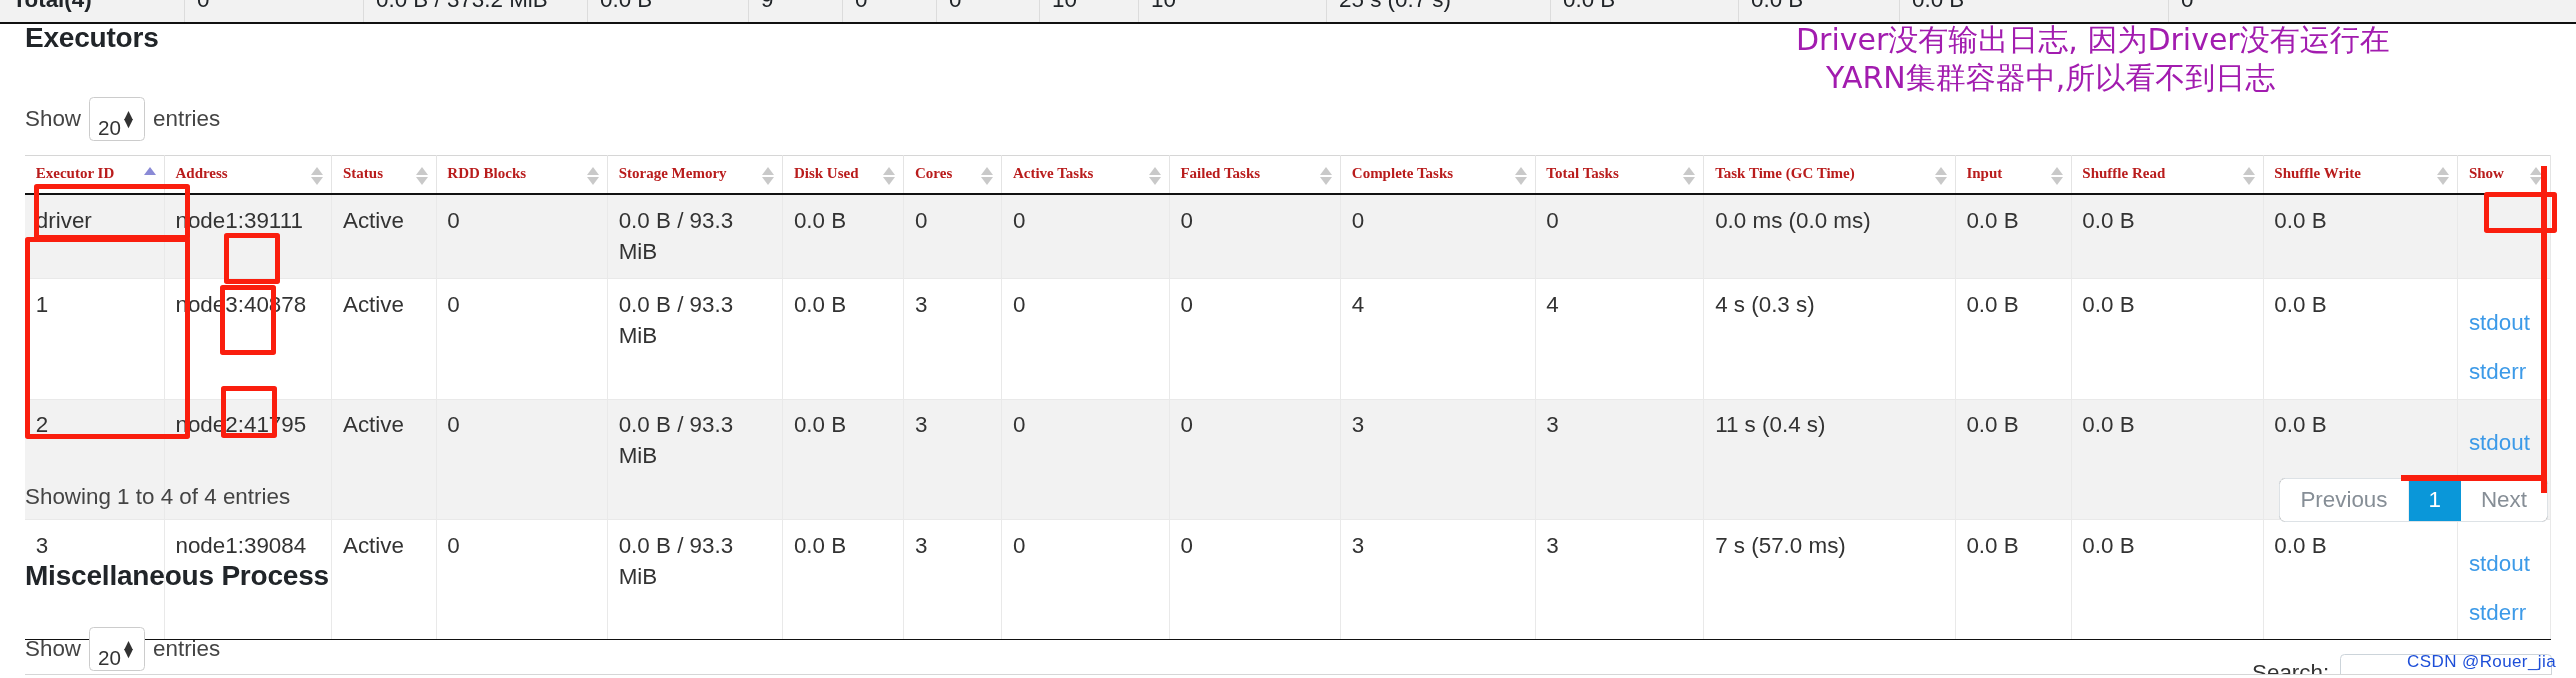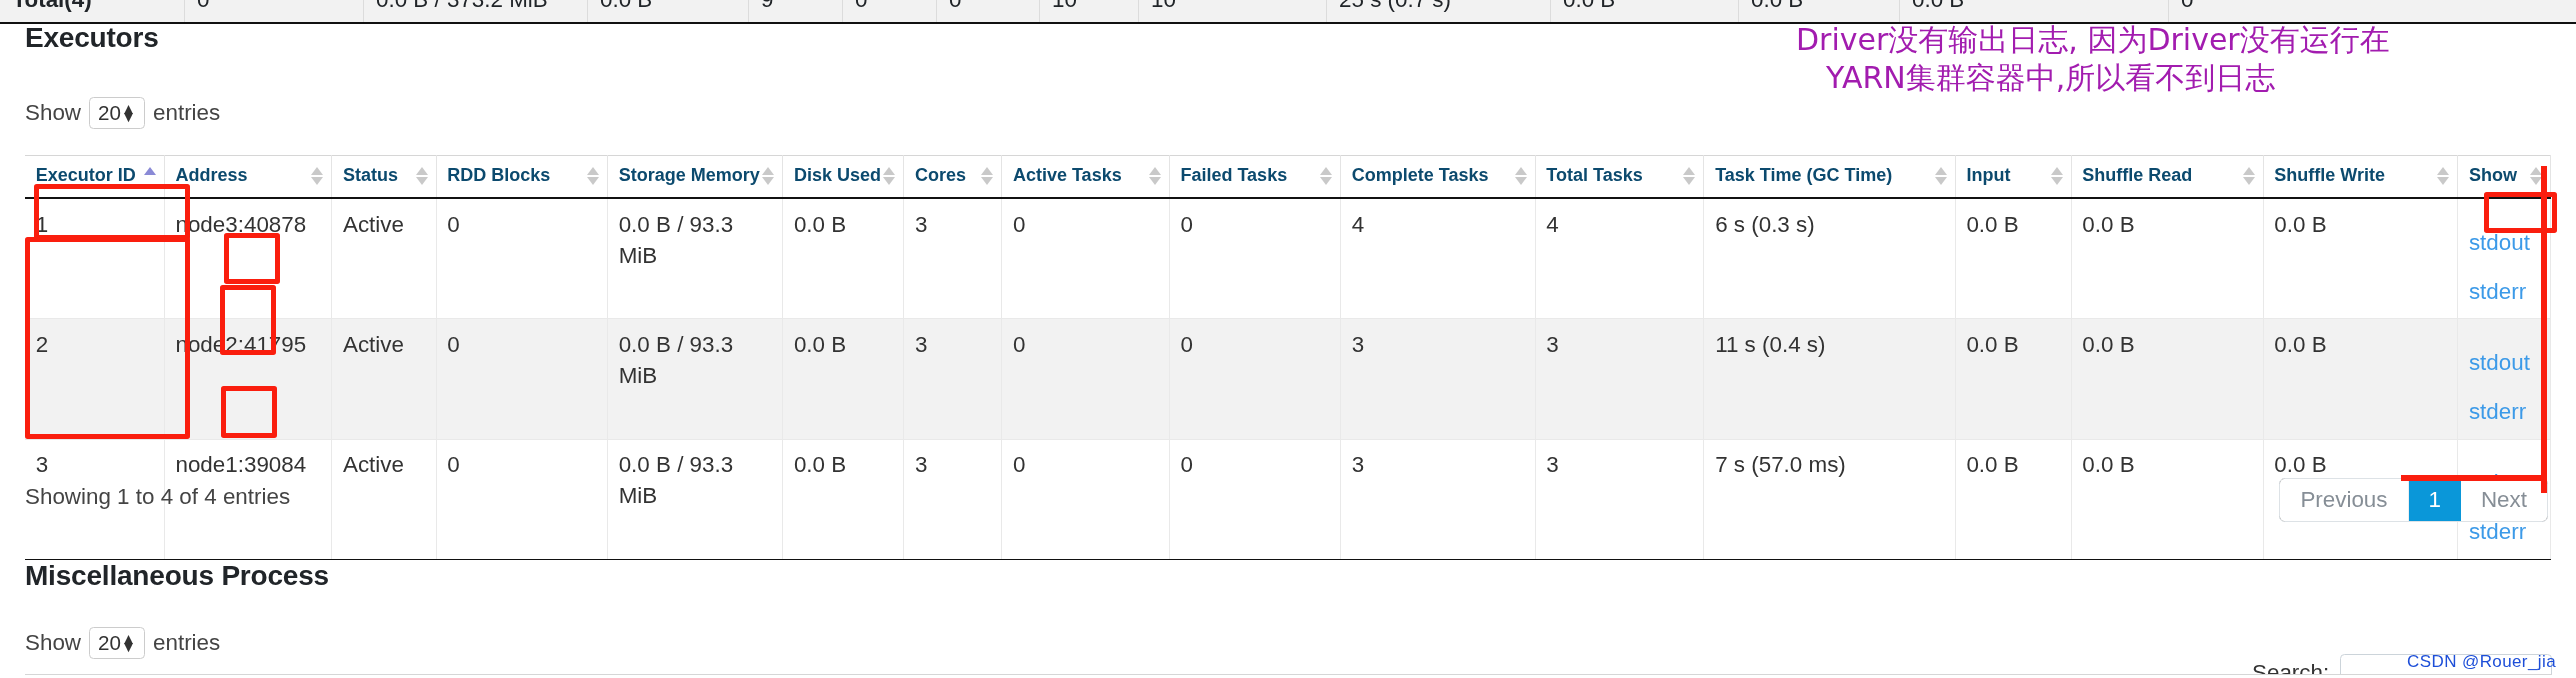--- a/index.html
+++ b/index.html
@@ -63,24 +63,24 @@
     font-size: 22.4px;
     color: #444;
   }
   #exec-length { left: 25px; top: 97px; }
   #misc-length { left: 25px; top: 627px; }
   .length-ctl .sel {
     position: relative;
     border: 0.9px solid #ccc;
     border-radius: 4.5px;
     background: #fff;
-    height: 32px;
+    height: 44px;
     width: 56px;
     display: flex;
-    align-items: center;
+    align-items: flex-end;
     padding-left: 8px;
     box-sizing: border-box;
     font-size: 20.6px;
     color: #333;
   }
   .length-ctl .sel .spin {
     position: absolute;
     right: 8px;
     top: 50%;
     transform: translateY(-50%);
@@ -120,32 +120,33 @@
     left: 25px;
     top: 155px;
     width: 2526px;
     border-collapse: collapse;
     table-layout: fixed;
     font-size: 22.4px;
   }
   .exec-table th {
     text-align: left;
     font-weight: bold;
-    font-size: 18px;
-    color: #0c4a6e;
+    font-size: 15px;
+    color: #b91c1c;
     padding: 9px 10.8px 10.8px 10.8px;
     border-top: 0.9px solid #d6d6d6;
     border-bottom: 2.7px solid #111;
     border-right: 0.9px solid #e4e4e4;
     background: #ffffff;
     white-space: nowrap;
     position: relative;
     vertical-align: top;
     height: 38px;
     box-sizing: border-box;
+    font-family: Liberation Serif, serif;
   }
   .exec-table th .sortarrows {
     position: absolute;
     right: 8px;
     top: 10.8px;
     display: flex;
     flex-direction: column;
     gap: 1.8px;
   }
   .tri-up, .tri-dn {
@@ -406,33 +407,51 @@
             <span class="tri-up"></span>
             <span class="tri-dn"></span>
           </span></th>
       <th><span>Show</span><span class="sortarrows">
             <span class="tri-up"></span>
             <span class="tri-dn"></span>
           </span></th>
     </tr>
   </thead>
   <tbody id="exec-body">
+      <tr class="odd">
+        <td>driver</td>
+        <td>node1:39111</td>
+        <td>Active</td>
+        <td>0</td>
+        <td>0.0 B / 93.3 MiB</td>
+        <td>0.0 B</td>
+        <td>0</td>
+        <td>0</td>
+        <td>0</td>
+        <td>0</td>
+        <td>0</td>
+        <td>0.0 ms (0.0 ms)</td>
+        <td>0.0 B</td>
+        <td>0.0 B</td>
+        <td>0.0 B</td>
+        <td></td>
+      </tr>
       <tr class="even">
         <td>1</td>
         <td>node3:40878</td>
         <td>Active</td>
         <td>0</td>
         <td>0.0 B / 93.3 MiB</td>
         <td>0.0 B</td>
         <td>3</td>
         <td>0</td>
         <td>0</td>
         <td>4</td>
         <td>4</td>
-        <td>6 s (0.3 s)</td>
+        <td>4 s (0.3 s)</td>
         <td>0.0 B</td>
         <td>0.0 B</td>
         <td>0.0 B</td>
         <td>
           <a class="loglink">stdout</a>
           <a class="loglink">stderr</a>
         </td>
       </tr>
       <tr class="odd">
         <td>2</td>

